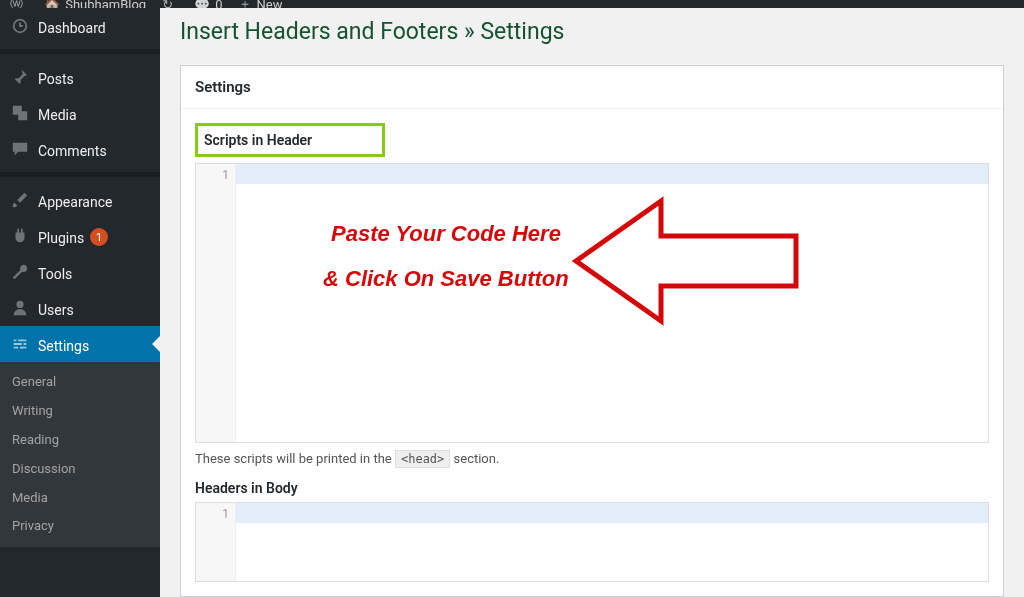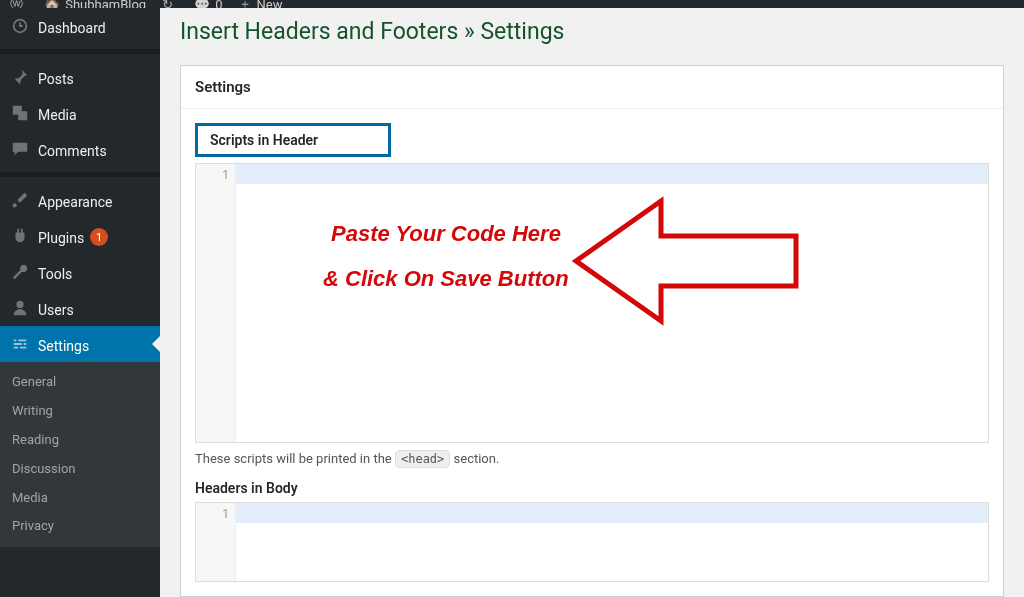--- a/index.html
+++ b/index.html
@@ -18,29 +18,29 @@
 .sidebar .menu-sep { height: 5px; background: #191e23; margin: 5px 0; }
 .sidebar .submenu { background: #32373c; padding: 6px 0; }
 .sidebar .submenu .sub-item { padding: 6px 12px; font-size: 13px; color: #a3a3a3; cursor: pointer; line-height: 1.3; }
 .badge { display: inline-flex; background: #d54e21; color: #fff; border-radius: 10px; min-width: 18px; height: 18px; align-items: center; justify-content: center; font-size: 11px; margin-left: 6px; padding: 0 5px; }
 .content { flex: 1; background: #f1f1f1; padding: 10px 20px 20px 20px; overflow-y: auto; }
 .page-title { font-size: 23px; font-weight: 400; color: #14532d; margin-bottom: 20px; }
 .panel { background: #fff; border: 1px solid #ccd0d4; }
 .panel-header { padding: 12px 14px; border-bottom: 1px solid #eee; font-size: 15px; font-weight: 600; color: #23282d; }
 .panel-body { padding: 0 14px 14px; }
 .section-label { font-size: 14px; font-weight: 600; color: #23282d; margin: 14px 0 6px; }
-.section-label.highlighted { border: 3px solid #0369a1; padding: 6px 70px 6px 12px; display: inline-block; }
+.section-label.highlighted { border: 3px solid #84cc16; padding: 6px 70px 6px 6px; display: inline-block; }
 .code-editor { border: 1px solid #ddd; background: #fff; position: relative; }
 .code-editor .gutter { position: absolute; left: 0; top: 0; bottom: 0; width: 40px; background: #f7f7f7; border-right: 1px solid #eee; text-align: right; padding: 4px 6px; font-family: Consolas, Monaco, monospace; font-size: 12px; color: #999; }
 .code-editor .first-line { height: 20px; background: #e4eefb; margin-left: 40px; }
 .code-editor.large { height: 280px; }
 .code-editor.small { height: 80px; }
 .code-editor.large .body { position: absolute; left: 40px; right: 0; top: 20px; bottom: 0; background: #fff; }
 .help-text { font-size: 13px; color: #555; margin-top: 8px; }
-.help-text code { background: #eee; border: 1px solid #ddd; border-radius: 5px; padding: 1px 5px; font-family: Consolas, monospace; font-size: 12px; }
+.help-text code { background: #eee; border: 1px solid #ddd; border-radius: 0; padding: 1px 5px; font-family: Consolas, monospace; font-size: 12px; }
 .annotation { position: absolute; color: #d40808; font-family: Liberation Sans, sans-serif; font-weight: bold; font-style: italic; font-size: 22px; pointer-events: none; }
 .arrow-svg { position: absolute; pointer-events: none; }
 </style>
 </head>
 <body>
 
 <div class="toolbar">
   <span class="tb-item">
       <span class="tb-icon">ⓦ</span>
     </span>

